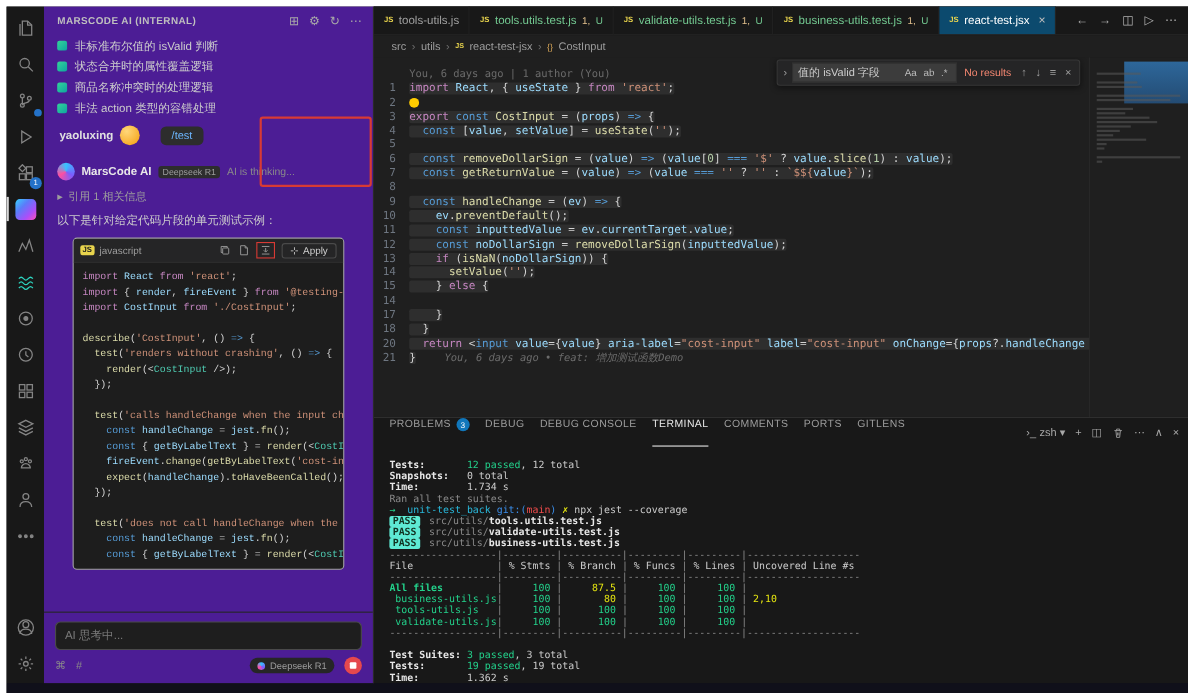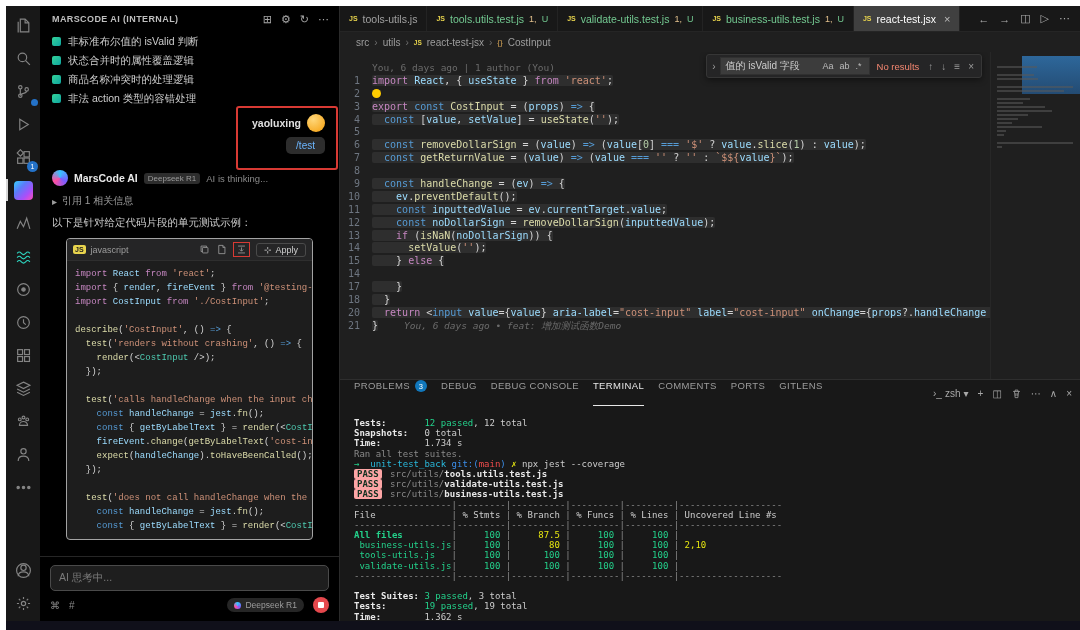--- a/index.html
+++ b/index.html
@@ -13,28 +13,28 @@
 .ab-item{width:30px;height:30px;display:flex;align-items:center;justify-content:center;color:#848484;position:relative;cursor:pointer}
 .ab-item.active{color:#fff}
 .ab-item.active:before{content:"";position:absolute;left:-2px;top:4px;bottom:4px;width:2px;background:#d7d7d7}
 .ab-badge{position:absolute;right:0;bottom:0;min-width:11px;height:11px;border-radius:6px;background:#2472c8;color:#fff;font-size:7px;line-height:11px;text-align:center;padding:0 2px}
 .ab-badge.dot{min-width:7px;height:7px;padding:0}
 .mc-logo{width:19px;height:19px;border-radius:4px;background:linear-gradient(135deg,#37d0fe 0%,#5b7cfa 35%,#a94ffa 70%,#fe4fb7 100%)}
 .ab-spacer{margin-top:auto}
 .tint-teal{color:#2dd4bf}
 
 
-.sidebar{width:300px;background:#000000;border-right:1px solid #2a2a2a;display:flex;flex-direction:column;position:relative;overflow:hidden;padding-bottom:8px}
+.sidebar{width:300px;background:#4c1d95;border-right:1px solid #2a2a2a;display:flex;flex-direction:column;position:relative;overflow:hidden;padding-bottom:8px}
 .sb-header{height:26px;display:flex;align-items:center;padding:0 10px 0 12px;flex:none}
 .sb-title{font-size:9px;font-weight:bold;letter-spacing:.4px;color:#bfbfbf}
 .sb-htools{margin-left:auto;display:flex;gap:9px;color:#a8a8a8;font-size:11px}
 .sb-htools span{cursor:pointer}
 .topic{display:flex;align-items:center;gap:7px;height:19px;padding:0 12px;font-size:10.5px;color:#cccccc;cursor:pointer}
 .topic-ic{width:9px;height:9px;border-radius:2px;background:linear-gradient(135deg,#34d399,#0ea5a0);flex:none}
-.chat{display:flex;flex-direction:column;align-items:flex-end;padding:6px 14px 2px;gap:5px}
+.chat{display:flex;flex-direction:row;align-items:flex-end;padding:6px 14px 2px;gap:19px}
 .chat-name-row{display:flex;align-items:center;gap:6px}
 .chat-name{font-size:10.5px;font-weight:bold;color:#e0e0e0}
 .chat-avatar{width:18px;height:18px;border-radius:50%;background:radial-gradient(circle at 35% 30%,#ffd77a,#f59e0b)}
 .chat-bubble{background:#2d2d2d;border-radius:5px;padding:3px 10px;font-size:10px;color:#6cb6ff}
 .redbox1{position:absolute;left:196px;top:100px;width:102px;height:64px;border:2px solid #d83a34;border-radius:3px;pointer-events:none;z-index:5}
 .ai-head{display:flex;align-items:center;gap:6px;padding:14px 12px 0}
 .ai-avatar{width:16px;height:16px;border-radius:50%;background:conic-gradient(#36c3ff,#7a5cff,#ff4fa0,#36c3ff);flex:none}
 .ai-name{font-size:10.5px;font-weight:bold;color:#e8e8e8}
 .ai-model{font-size:8px;color:#9d9d9d;background:#2d2d2d;border-radius:3px;padding:1px 4px}
 .ai-status{font-size:9.5px;color:#8a8a8a}
@@ -55,21 +55,21 @@
 .sb-toolbar{display:flex;align-items:center;gap:9px;margin-top:6px;color:#8a8a8a;font-size:10px}
 .sb-model{margin-left:auto;display:flex;align-items:center;gap:4px;background:#262626;border-radius:8px;padding:2px 7px;font-size:8.5px;color:#9d9d9d}
 .model-dot{width:7px;height:7px;border-radius:50%;background:conic-gradient(#36c3ff,#7a5cff,#ff4fa0,#36c3ff)}
 .stop-btn{width:16px;height:16px;border-radius:50%;background:#e5484d;display:flex;align-items:center;justify-content:center;cursor:pointer}
 .stop-btn:after{content:"";width:6px;height:6px;background:#fff;border-radius:1px}
 
 
 .editor-col{flex:1;display:flex;flex-direction:column;min-width:0;background:#1f1f1f}
 .tabsrow{height:26px;background:#181818;display:flex;align-items:stretch;border-bottom:1px solid #252525}
 .tab{display:flex;align-items:center;gap:5px;padding:0 9px;font-size:10.5px;color:#9d9d9d;background:#181818;border-right:1px solid #232323;cursor:pointer;white-space:nowrap}
-.tab.active{background:#404040}
+.tab.active{background:#0c4a6e}
 .tab .tab-label{color:#a0a0a0}
 .tab.green .tab-label{color:#73c991}
 .tab.active .tab-label{color:#ffffff}
 .js-ic{font-size:7px;font-weight:bold;color:#e8d44d}
 .ts-num{color:#e2c08d;font-size:9px}
 .ts-git{color:#73c991;font-size:9px}
 .tab-close{color:#bdbdbd;margin-left:3px;font-size:11px}
 .ed-actions{margin-left:auto;display:flex;align-items:center;gap:10px;color:#b0b0b0;font-size:11px;padding:0 10px}
 .ed-actions span{cursor:pointer}
 .breadcrumb{height:20px;display:flex;align-items:center;font-size:10px;color:#9d9d9d;padding:0 16px;gap:5px}
@@ -103,21 +103,21 @@
 .ptab{font-size:9.5px;letter-spacing:.4px;color:#9d9d9d;height:26px;display:flex;align-items:flex-start;gap:5px;cursor:pointer;border-bottom:1px solid transparent}
 .ptab.active{color:#e7e7e7;border-bottom-color:#e7e7e7}
 .ptab-badge{background:#1177bb;color:#fff;font-size:7.5px;min-width:12px;height:12px;border-radius:7px;display:flex;align-items:center;justify-content:center;padding:0 2px}
 .panel-actions{margin-left:auto;display:flex;align-items:center;gap:9px;color:#a8a8a8;font-size:10px}
 .panel-actions span{cursor:pointer;display:flex;align-items:center;gap:3px}
 .terminal{flex:1;padding:12px 0 0 14px;font-family:"DejaVu Sans Mono",monospace;font-size:9px;line-height:10.2px;white-space:pre;overflow:hidden}
 .trow{height:10.2px}
 .tg-wh{color:#cccccc}.tg-bd{color:#e8e8e8;font-weight:bold}.tg-gn{color:#23d18b}
 .tg-gnb{color:#23d18b;font-weight:bold}.tg-cy{color:#29b8db}.tg-bl{color:#3b8eea}
 .tg-rd{color:#f14c4c}.tg-yl{color:#e5e510}.tg-dm{color:#8a8a8a}
-.tg-pass{background:#fca5a5;color:#11301f;font-weight:bold;padding:0 3px;margin-right:3px;border-radius:2px}
+.tg-pass{background:#5eead4;color:#11301f;font-weight:bold;padding:0 3px;margin-right:3px;border-radius:2px}
 </style>
 </head>
 <body>
 
 <div class="app">
   <div class="main">
 
     <div class="abar">
       <div id="abar-top" style="display:flex;flex-direction:column;align-items:center;gap:3px">
           <div class="ab-item">

